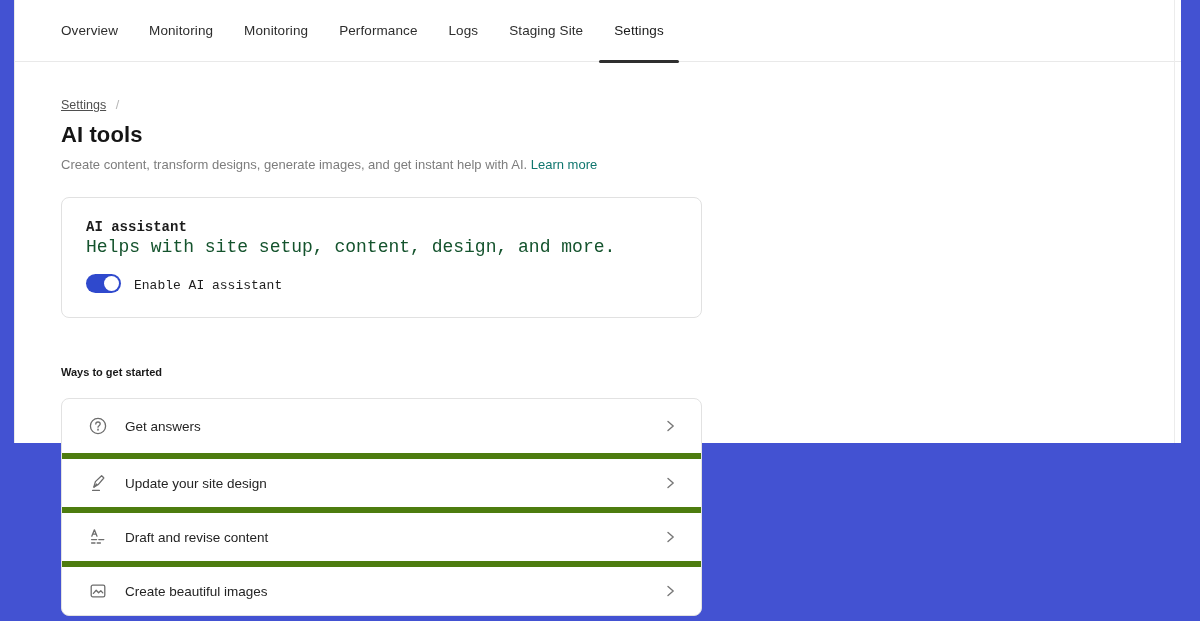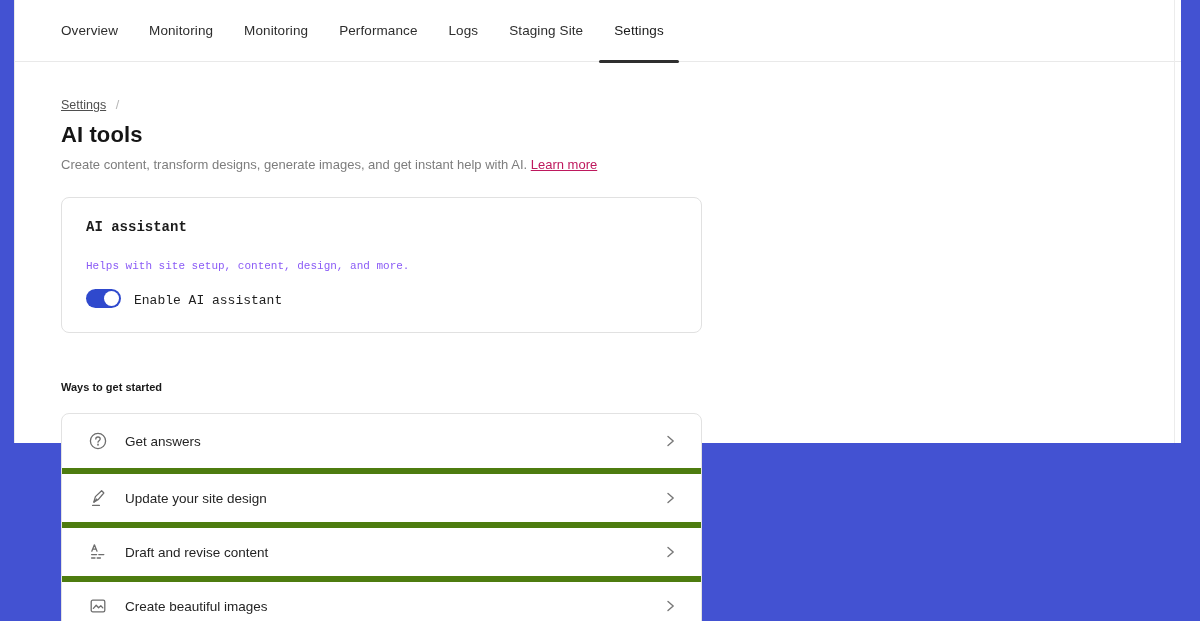--- a/index.html
+++ b/index.html
@@ -78,44 +78,43 @@
     font-weight: 700;
     color: #151515;
     letter-spacing: 0.1px;
   }
   .page-desc {
     margin-top: 9px;
     font-size: 13px;
     color: #7d7d7d;
   }
   .page-desc a {
-    color: #be185d;
-    text-decoration: underline;
+    color: #0f766e;
     cursor: pointer;
   }
 
   
   .card {
     width: 641px;
     margin-top: 25px;
     border: 1px solid #e1e1e1;
     border-radius: 8px;
     background: #fff;
     padding: 21px 24px 24px 24px;
     font-family: Liberation Mono, monospace;
   }
   .card-title {
     font-size: 14px;
     font-weight: 700;
     color: #1c1c1c;
   }
   .card-desc {
-    margin-top: 25px;
-    font-size: 11px;
-    color: #8b5cf6;
+    margin-top: 2px;
+    font-size: 18px;
+    color: #14532d;
   }
   .toggle-row {
     margin-top: 17px;
     display: flex;
     align-items: flex-end;
   }
   .toggle {
     position: relative;
     width: 35px;
     height: 19px;

